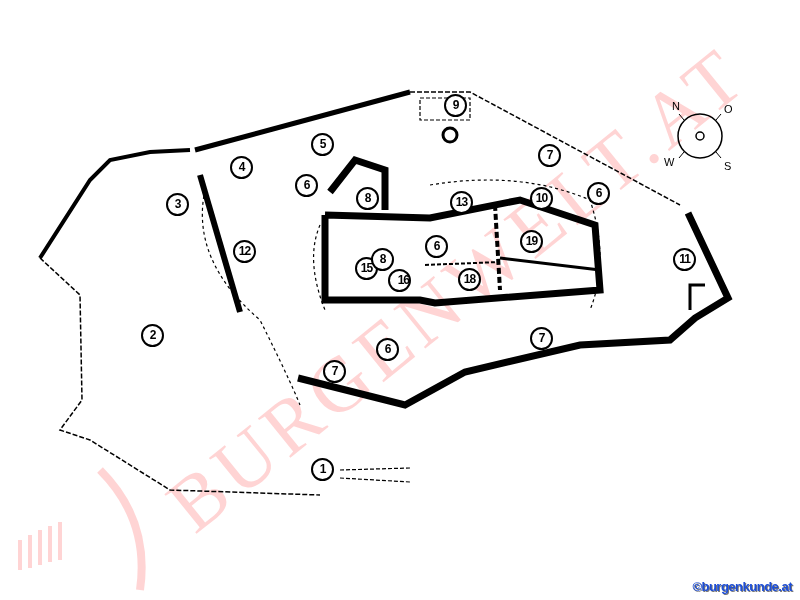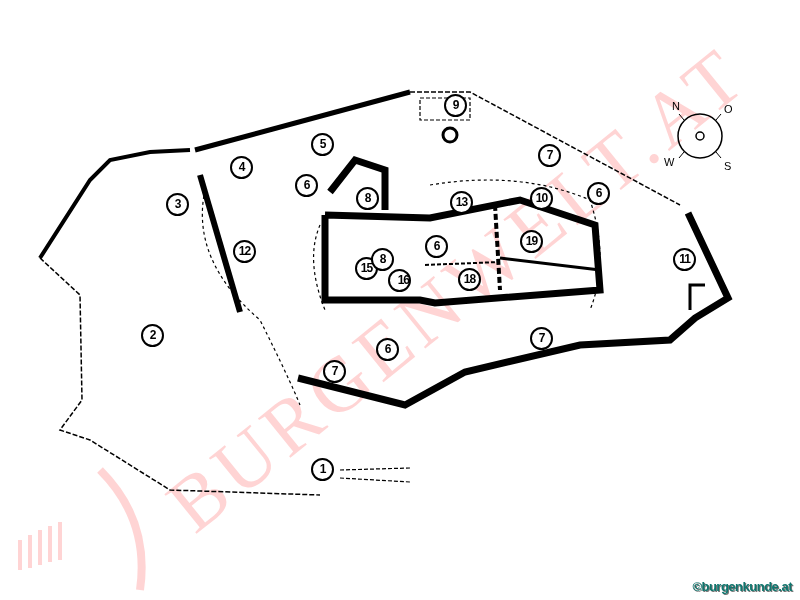--- a/index.html
+++ b/index.html
@@ -1,20 +1,20 @@
 <!DOCTYPE html>
 <html><head>
 <meta charset="utf-8">
 <style>
   html,body{margin:0;padding:0;background:#fff;}
   #stage{position:relative;width:800px;height:600px;overflow:hidden;background:#fff;font-family:"DejaVu Sans",sans-serif;}
   svg{position:absolute;left:0;top:0;}
   .lbl{position:absolute;width:19px;height:19px;margin-left:-10px;margin-top:-10px;border:2px solid #000;border-radius:50%;background:#fff;
        font-family:"Liberation Sans",sans-serif;font-size:12px;font-weight:bold;line-height:19px;text-align:center;color:#000;box-sizing:content-box;letter-spacing:-1px;}
-  .copy{position:absolute;right:8px;bottom:6px;font-family:"Liberation Sans",sans-serif;font-weight:bold;font-size:13px;color:#0f766e;
+  .copy{position:absolute;right:8px;bottom:6px;font-family:"Liberation Sans",sans-serif;font-weight:bold;font-size:13px;color:#1d4ed8;
         text-shadow:1px 1px 0 #777;letter-spacing:-0.5px;text-align:right;}
   .cmp{position:absolute;font-family:"Liberation Sans",sans-serif;font-size:11px;color:#000;}
   .wm{position:absolute;left:150px;top:480px;transform-origin:0 0;transform:rotate(-39deg);font-family:"Liberation Serif",serif;font-size:78px;
       color:rgba(255,60,60,0.22);letter-spacing:6px;white-space:nowrap;}
 </style>
 </head>
 <body>
 
 <div id="stage">
   <div class="wm">BURGENWELT.AT</div>

